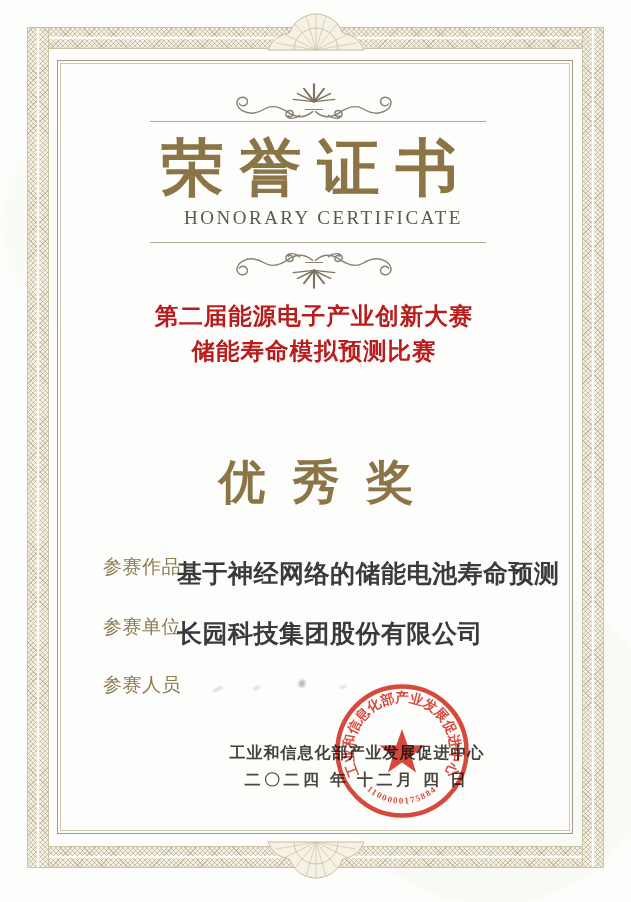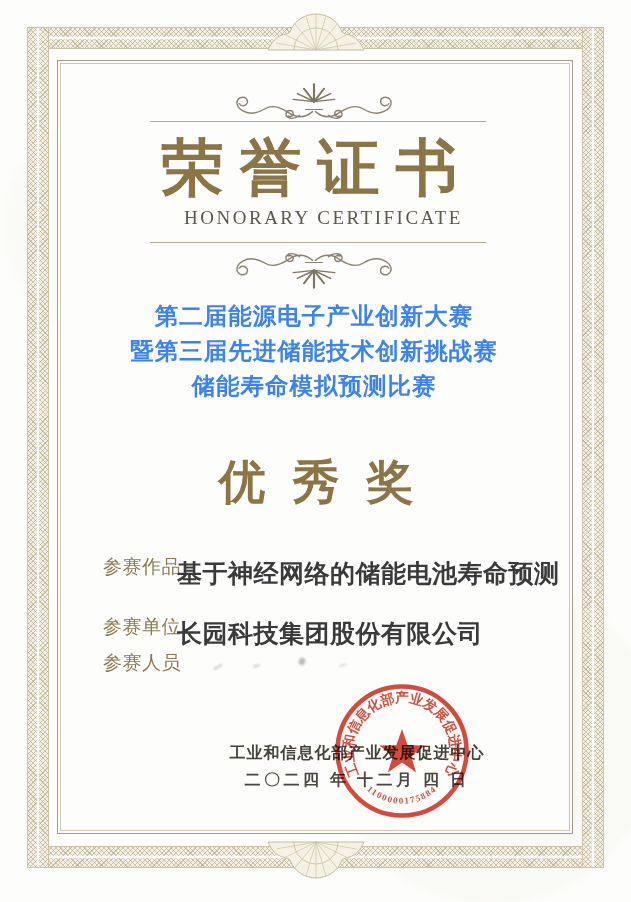--- a/index.html
+++ b/index.html
@@ -46,25 +46,25 @@
   .centered{position:absolute;left:0;width:514px;text-align:center;}
   .flourish{position:absolute;left:137px;width:240px;height:46px;}
   .flourish-top{top:20px;}
   .flourish-bottom{top:186px;transform:scaleY(-1);}
   .rule{position:absolute;left:93px;width:336px;height:1px;background:#b2a992;}
   .rule1{top:61px;}
   .rule2{top:182px;}
   .title-cn{top:66px;font-size:62px;font-weight:bold;color:#8b7446;
     letter-spacing:16px;padding-left:7px;box-sizing:border-box;}
   .title-en{top:147px;font-size:19px;color:#5d574c;letter-spacing:2.5px;padding-left:19px;box-sizing:border-box;}
-  .comp{top:239px;line-height:35px;font-size:23.5px;font-weight:bold;color:#3b82f6;letter-spacing:1px;}
+  .comp{top:239px;line-height:35px;font-size:23.5px;font-weight:bold;color:#b91c1c;letter-spacing:1px;}
   .award{top:391px;font-size:47px;font-weight:bold;color:#8b7446;
     letter-spacing:27px;padding-left:31px;box-sizing:border-box;}
   .row{position:absolute;left:46px;width:468px;height:26px;}
-  .row1{top:494px;} .row2{top:554px;} .row3{top:590px;}
+  .row1{top:494px;} .row2{top:554px;} .row3{top:612px;}
   .row .lbl{position:absolute;left:0;top:0;font-size:19px;font-weight:normal;color:#8b7a50;letter-spacing:.5px;}
   .row .val{position:absolute;left:74px;top:3px;font-size:25px;font-weight:bold;color:#3a393b;
     font-family:"Liberation Sans","DejaVu Sans",sans-serif;letter-spacing:.5px;}
   .smudge{position:absolute;background:#8d8d90;opacity:.45;filter:blur(1.1px);border-radius:2px;}
   .sm1{left:110px;top:16px;width:10px;height:2px;transform:rotate(-28deg);}
   .sm2{left:150px;top:15px;width:7px;height:2px;transform:rotate(-20deg);}
   .sm3{left:196px;top:8px;width:6px;height:7px;transform:rotate(18deg);opacity:.6;}
   .sm4{left:236px;top:14px;width:8px;height:2px;transform:rotate(-15deg);opacity:.3;}
   .footer-issuer{top:683px;left:86px;width:428px;position:absolute;text-align:center;
     font-size:16px;font-weight:bold;color:#45423b;letter-spacing:1px;}
@@ -158,21 +158,20 @@
         <path d="M160,30 L174,12" stroke-width="2.6"></path>
         <path d="M160,30 L137,19" stroke-width="2.2"></path>
         <path d="M160,30 L183,19" stroke-width="2.2"></path>
         <path d="M160,30 L131,27" stroke-width="1.8"></path>
         <path d="M160,30 L189,27" stroke-width="1.8"></path>
       </g>
     </svg>
 
     <div class="centered comp">
       <div>第二届能源电子产业创新大赛</div>
-      <div>暨第三届先进储能技术创新挑战赛</div>
       <div>储能寿命模拟预测比赛</div>
     </div>
 
     <div class="centered award">优秀奖</div>
 
     <div class="row row1">
       <span class="lbl">参赛作品</span>
       <span class="val">基于神经网络的储能电池寿命预测</span>
     </div>
     <div class="row row2">

